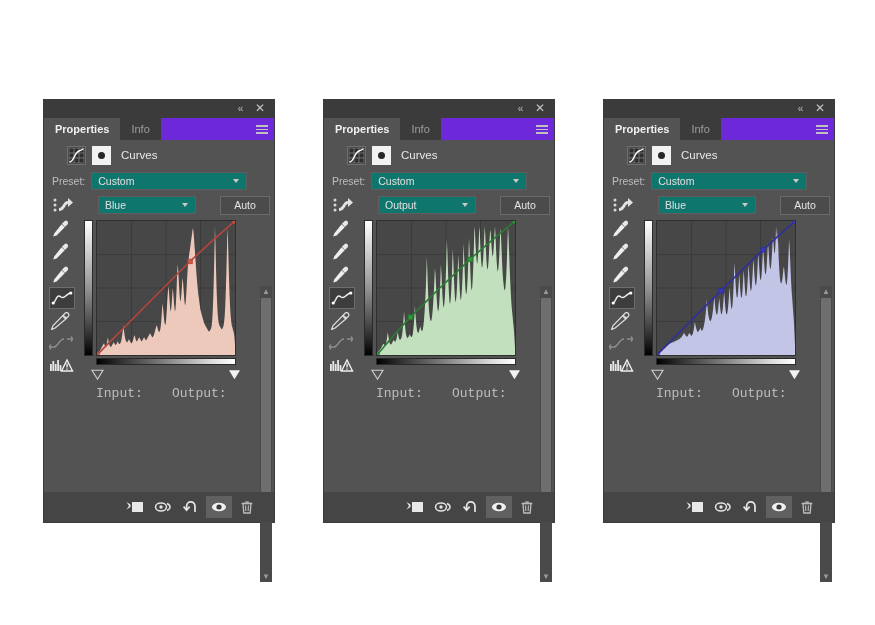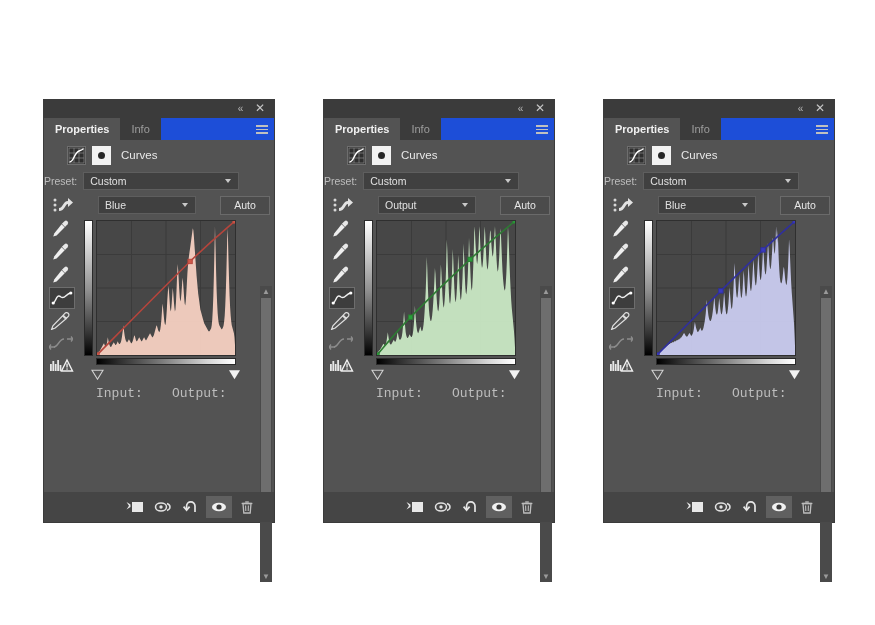--- a/index.html
+++ b/index.html
@@ -52,21 +52,21 @@
     color: #c8c8c8;
     font-size: 12px;
     line-height: 12px;
     text-align: center;
   }
 
   
   .tabrow {
     position: relative;
     height: 22px;
-    background: #1d4ed8;
+    background: #6d28d9;
     display: flex;
     align-items: stretch;
     text-align: center;
   }
   .tab {
     padding: 0 11px;
     display: flex;
     align-items: center;
     font-size: 11px;
     color: #9d9d9d;
@@ -126,30 +126,31 @@
     font-size: 11.5px;
     color: #e8e8e8;
     margin-left: 4px;
   }
 
   
   .preset-row {
     height: 22px;
     display: flex;
     align-items: center;
+    padding-left: 8px;
     gap: 6px;
   }
   .preset-label {
     font-size: 10.5px;
     color: #bdbdbd;
   }
   .select {
     position: relative;
     height: 18px;
-    background: #404040;
+    background: #0f766e;
     border: 1px solid #5e5e5e;
     box-sizing: border-box;
     display: flex;
     align-items: center;
     padding-left: 6px;
     font-size: 10.5px;
     color: #e0e0e0;
   }
   .select .chev {
     position: absolute;

